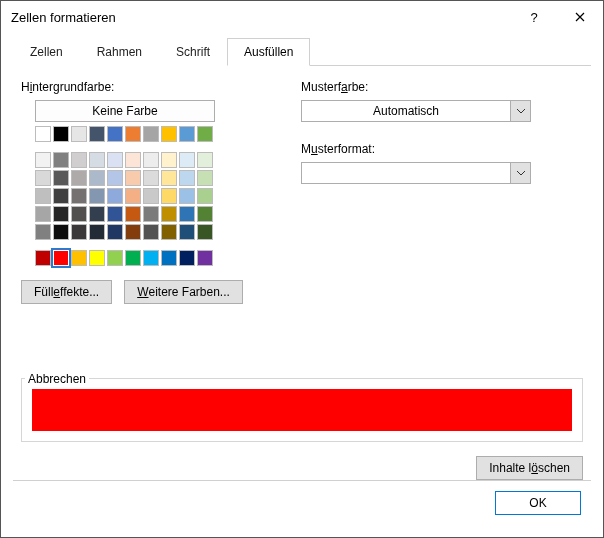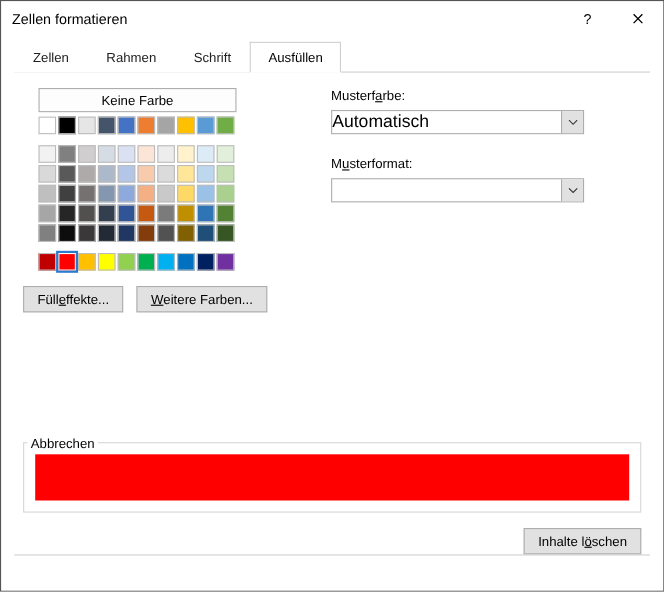--- a/index.html
+++ b/index.html
@@ -20,21 +20,21 @@
   .nocolor-btn { width:180px; height:22px; border:1px solid #adadad; background:#fdfdfd; display:flex; align-items:center; justify-content:center; margin-left:14px; margin-bottom:4px; font-size:12px; }
   .palette { margin-left:14px; }
   .row { display:flex; gap:2px; margin-bottom:2px; }
   .row.spaced { margin-bottom:10px; }
   .sw { width:16px; height:16px; border:1px solid #bcbcbc; }
   .sw.selected { outline:2px solid #2a7bd0; outline-offset:0; border-color:#fff; }
   .btnrow { display:flex; gap:12px; margin-top:14px; }
   .btn { height:24px; padding:0 10px; border:1px solid #adadad; background:#e1e1e1; display:flex; align-items:center; justify-content:center; font-size:12px; }
   .underline { text-decoration: underline; text-decoration-color:#000; }
   .combo { height:22px; border:1px solid #adadad; display:flex; align-items:center; width:230px; }
-  .combo .val { flex:1; text-align:left; font-size:16px; }
+  .combo .val { flex:1; text-align:center; font-size:12px; }
   .combo .arrow { width:20px; height:100%; border-left:1px solid #adadad; background:#e1e1e1; display:flex; align-items:center; justify-content:center; }
   .arrow svg { display:block; }
   .example { margin:0 8px; }
   .example-label { font-size:12px; margin-bottom:0; position:relative; top:8px; left:4px; background:#fff; display:inline-block; padding:0 3px; z-index:1; }
   .example-box { border:1px solid #d6d6d6; padding:10px; }
   .example-fill { height:42px; width:100%; }
   .lowerbtn { display:flex; justify-content:flex-end; margin:14px 8px 0 0; }
   .footer { border-top:1px solid #d0d0d0; padding:10px 10px 10px 0; display:flex; justify-content:flex-end; gap:10px; margin-top:auto; }
   .btn.primary { background:#fff; border:1px solid #0078d4; width:86px; justify-content:center; }
   .btn.secondary { background:#e1e1e1; width:86px; justify-content:center; }
@@ -57,20 +57,21 @@
   <div class="body">
     <div class="tabs">
       <div class="tab">Zellen</div>
       <div class="tab">Rahmen</div>
       <div class="tab">Schrift</div>
       <div class="tab active">Ausfüllen</div>
     </div>
 
     <div class="content">
       <div class="left">
+        <div class="section-label">H<span class="underline">i</span>ntergrundfarbe:</div>
         <div class="nocolor-btn">Keine Farbe</div>
         <div class="palette">
           <div id="theme-row" class="row spaced">
               <div class="sw" style="background: rgb(255, 255, 255);"></div>
               <div class="sw" style="background: rgb(0, 0, 0);"></div>
               <div class="sw" style="background: rgb(231, 230, 230);"></div>
               <div class="sw" style="background: rgb(68, 84, 106);"></div>
               <div class="sw" style="background: rgb(68, 114, 196);"></div>
               <div class="sw" style="background: rgb(237, 125, 49);"></div>
               <div class="sw" style="background: rgb(165, 165, 165);"></div>
@@ -188,15 +189,16 @@
       <div class="example-box">
         <div class="example-fill" id="example-fill" style="background: rgb(255, 0, 0);"></div>
       </div>
     </div>
 
     <div class="lowerbtn">
       <div class="btn small">Inhalte l<span class="underline">ö</span>schen</div>
     </div>
 
     <div class="footer">
+      <div class="btn primary">OK</div>
     </div>
   </div>
 </div>
 
 </body></html>

